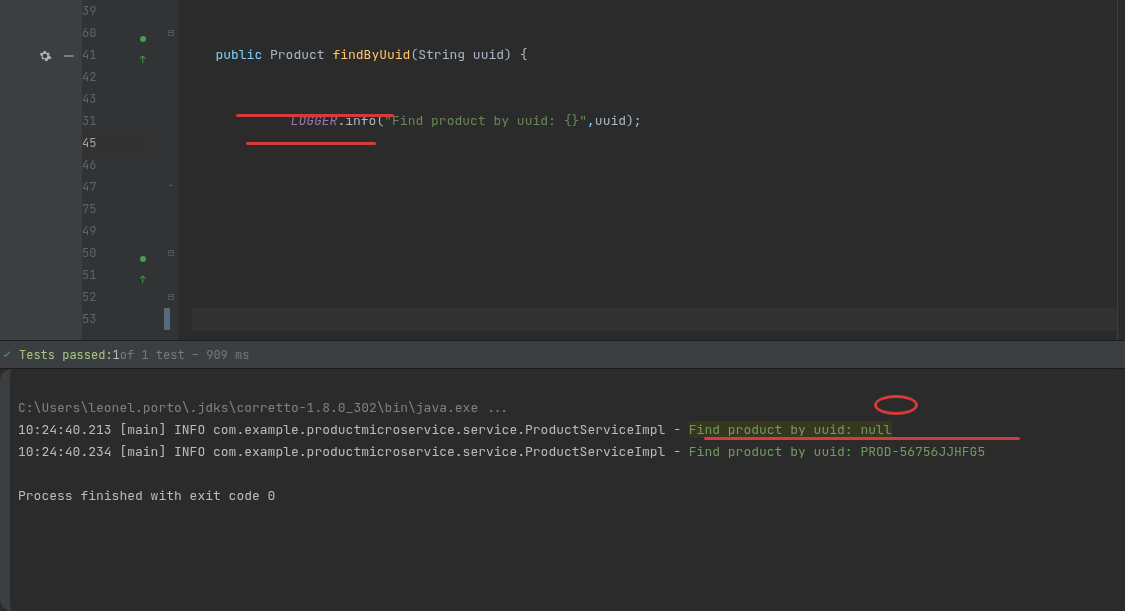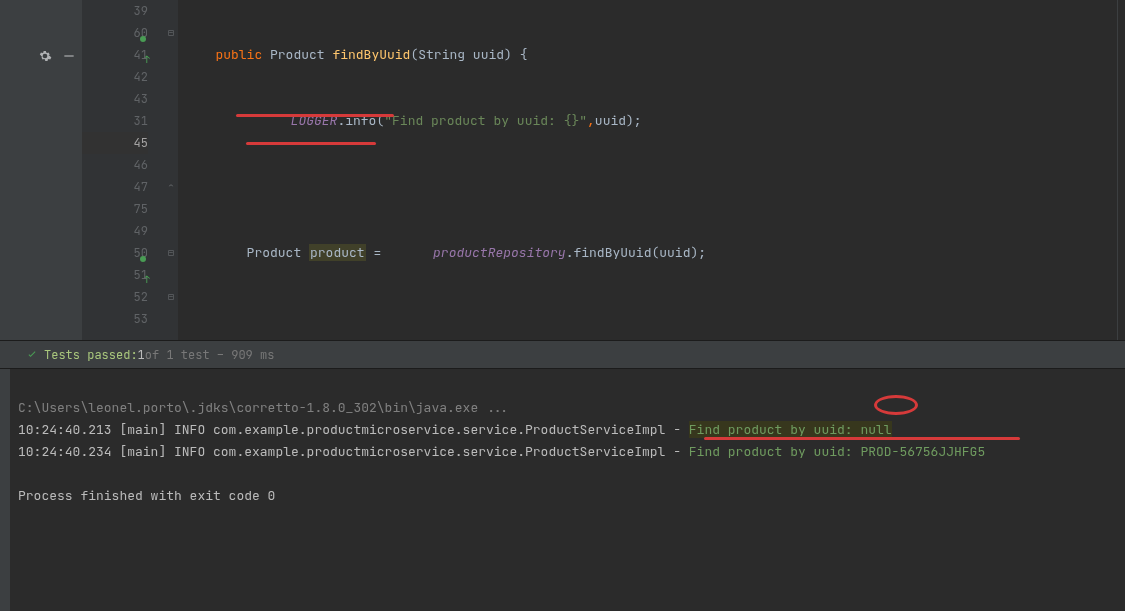--- a/index.html
+++ b/index.html
@@ -32,21 +32,20 @@
       gap: 10px;
     }
     .gear-icon, .minus-icon {
       width: 14px;
       fill: #afb1b3;
     }
     .gutter {
       width: 82px;
       background: #313335;
       color: #606366;
-      text-align: right;
       line-height: 22px;
       font-size: 12px;
       padding-right: 16px;
       position: relative;
     }
     .gutter .ln { height: 22px; position: relative; }
     .gutter .ln.hl { background: #323232; color: #a4a3a3; }
     .gutter-icon {
       position: absolute;
       right: -2px;
@@ -71,21 +70,21 @@
     }
     .code .row { height: 22px; }
     .code .row.hl { background: #323232; }
     .caret-line {
       position: absolute;
       left: -14px;
       width: 6px;
       height: 22px;
       background: #566a7f;
     }
-    .kw { color: #f97316; }
+    .kw { color: #7dd3fc; }
     .fn { color: #ffc66d; }
     .cls { color: #a9b7c6; }
     .str { color: #6a8759; }
     .ann { color: #bbb529; }
     .field { color: #9876aa; font-style: italic; margin-left: 44px; }
     .plain { color: #a9b7c6; }
     .boxsel {
       background: #404029;
       padding: 0 1px;
     }
@@ -112,21 +111,21 @@
     }
     .divider {
       height: 1px;
       background: #1c1c1c;
     }
     .status-bar {
       height: 28px;
       background: #3c3f41;
       display: flex;
       align-items: center;
-      padding: 0 26px;
+      padding: 0 1px;
       font-size: 12px;
       border-bottom: 1px solid #1c1c1c;
     }
     .check-icon {
       width: 12px; height: 12px;
       margin-right: 6px;
       fill: #499c54;
     }
     .status-green { color: #a9c77d; }
     .status-gray { color: #787878; }
@@ -134,20 +133,21 @@
     .console {
       flex: 1;
       background: #2b2b2b;
       border-left: 10px solid #3c3f41;
       line-height: 22px;
       padding: 6px 8px 0 8px;
       white-space: pre;
       font-size: 13px;
       color: #bbbbbb;
       position: relative;
+      border-radius: 12px;
     }
     .console .cmd { color: #808080; }
     .console .out { color: #bbbbbb; }
     .console .find { color: #6f9b5f; }
     .green-dot {
       display: inline-block;
       width: 6px; height: 6px;
       background: #499c54;
       border-radius: 50%;
       margin-right: 6px;
@@ -208,21 +208,20 @@
     <div class="fr">⊟</div>
     <div class="fr"></div>
     <div class="fr">⊟</div>
     <div class="fr"></div>
   </div>
 
   <div class="code">
     <div class="row">   <span class="kw">public</span><span class="cls"> Product </span><span class="fn">findByUuid</span><span class="plain">(String uuid) {</span></div>
     <div class="row">       <span class="field">LOGGER</span><span class="plain">.info(</span><span class="str">"Find product by uuid: {}"</span><span class="kw">,</span><span class="plain">uuid);</span></div>
     <div class="row"></div>
-    <div class="row">       <span class="cls">Product </span><span class="boxsel">product</span><span class="plain"> = </span><span class="field">productRepository</span><span class="plain">.findByUuid(uuid);</span></div>
     <div class="row"></div>
     <div class="row hl"><span class="caret-line"></span></div>
     <div class="row">       <span class="kw">return</span><span class="plain"> product</span><span class="kw">;</span></div>
     <div class="row">   <span class="plain">}</span></div>
     
     
     
     
     
     

